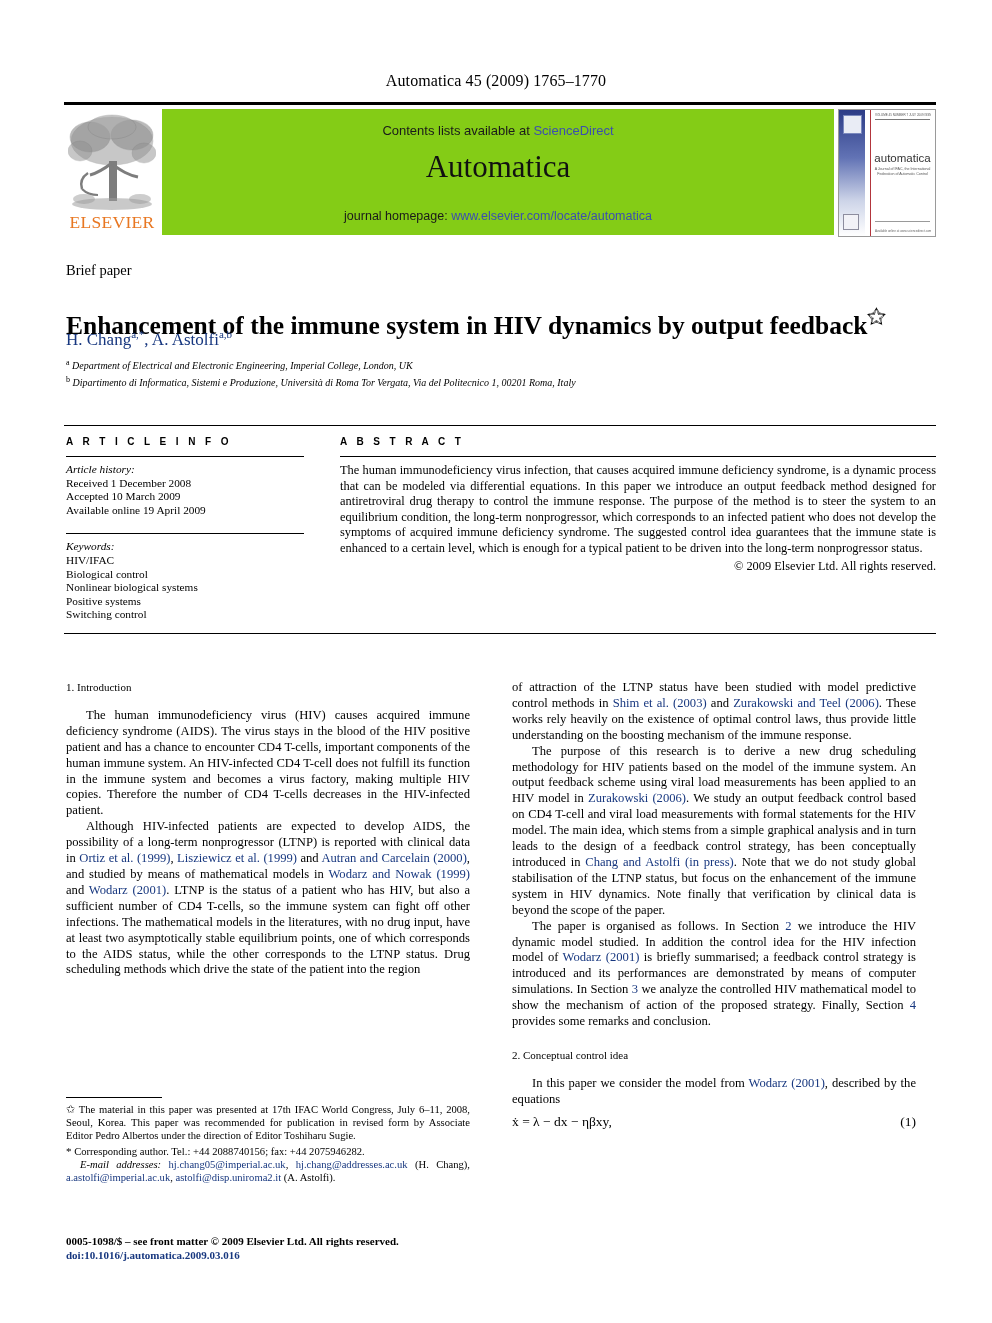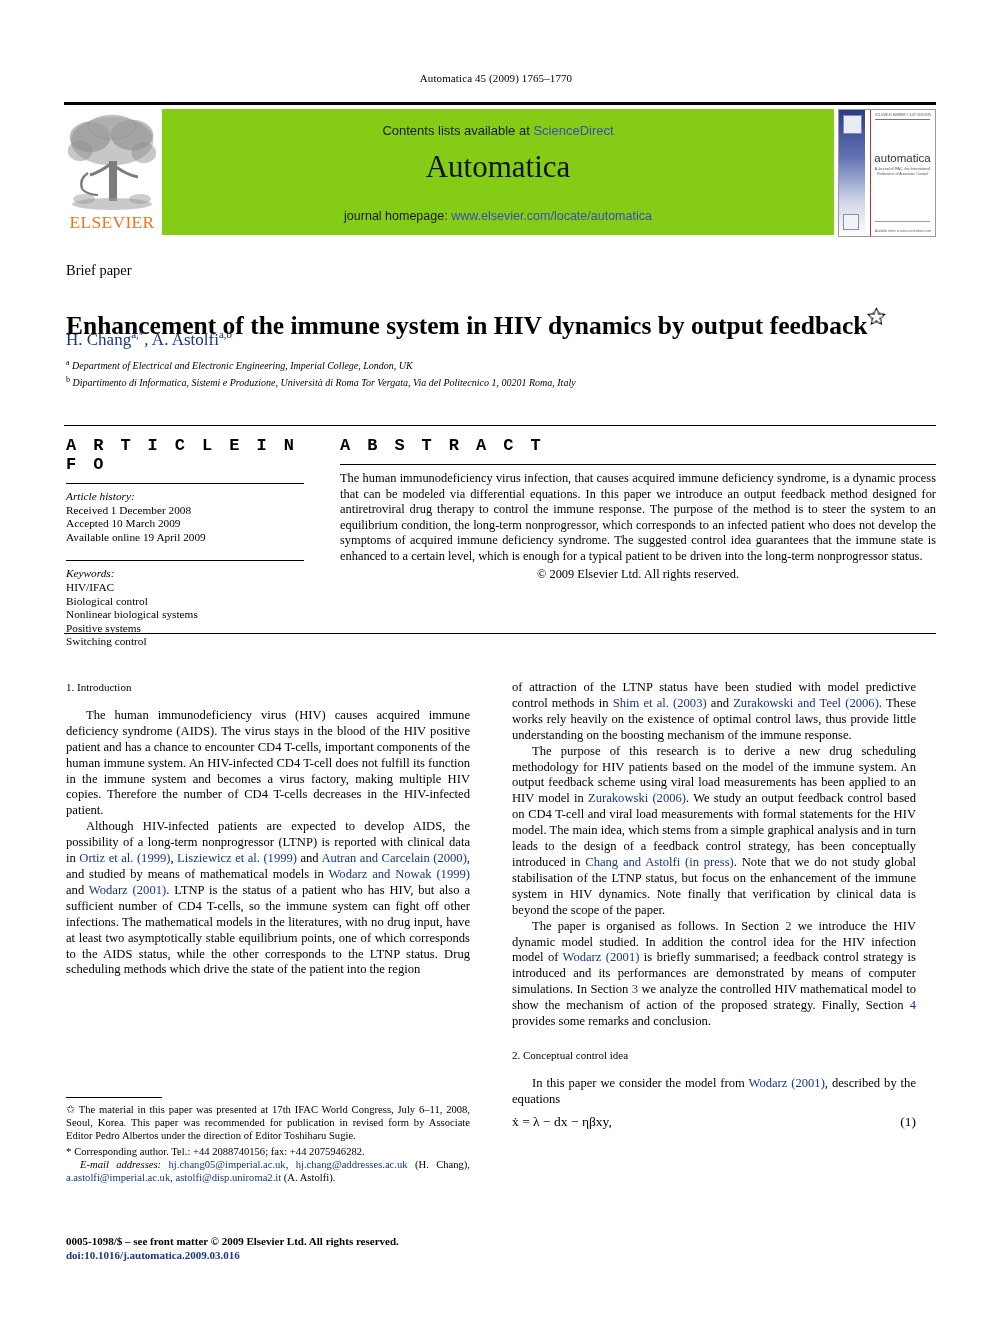--- a/index.html
+++ b/index.html
@@ -21,21 +21,21 @@
     width: 992px;
     height: 1323px;
   }
 
   
   .running-head {
     position: absolute;
     left: 0; top: 72px;
     width: 992px;
     text-align: center;
-    font-size: 11px;
+    font-size: 16px;
     letter-spacing: .1px;
   }
 
   
   .masthead {
     position: absolute;
     left: 64px; top: 102px;
     width: 872px;
     height: 130px;
     border-top: 3px solid #000;
@@ -201,43 +201,43 @@
     position: absolute;
     left: 66px; top: 436px;
     width: 238px;
   }
   .col-abstract {
     position: absolute;
     left: 340px; top: 436px;
     width: 596px;
   }
   .sec-head {
-    font-family: Liberation Mono, monospace;
+    font-family: Liberation Sans, sans-serif;
     font-weight: bold;
-    font-size: 17px;
+    font-size: 10px;
     letter-spacing: 3.4px;
   }
   .thinrule {
     height: 1px;
     background: #000;
     margin: 9px 0 6px 0;
   }
   .info-block {
     font-size: 11.3px;
     line-height: 13.6px;
   }
   .info-label { font-style: italic; }
   .abstract-body {
     font-size: 12.4px;
     line-height: 15.6px;
     text-align: justify;
   }
   .abstract-copy {
     margin-top: 2px;
-    text-align: center;
+    text-align: right;
     font-size: 12.4px;
   }
 
   
   .body-col {
     position: absolute;
     top: 680px;
     width: 404px;
     font-size: 12.6px;
     line-height: 15.9px;

